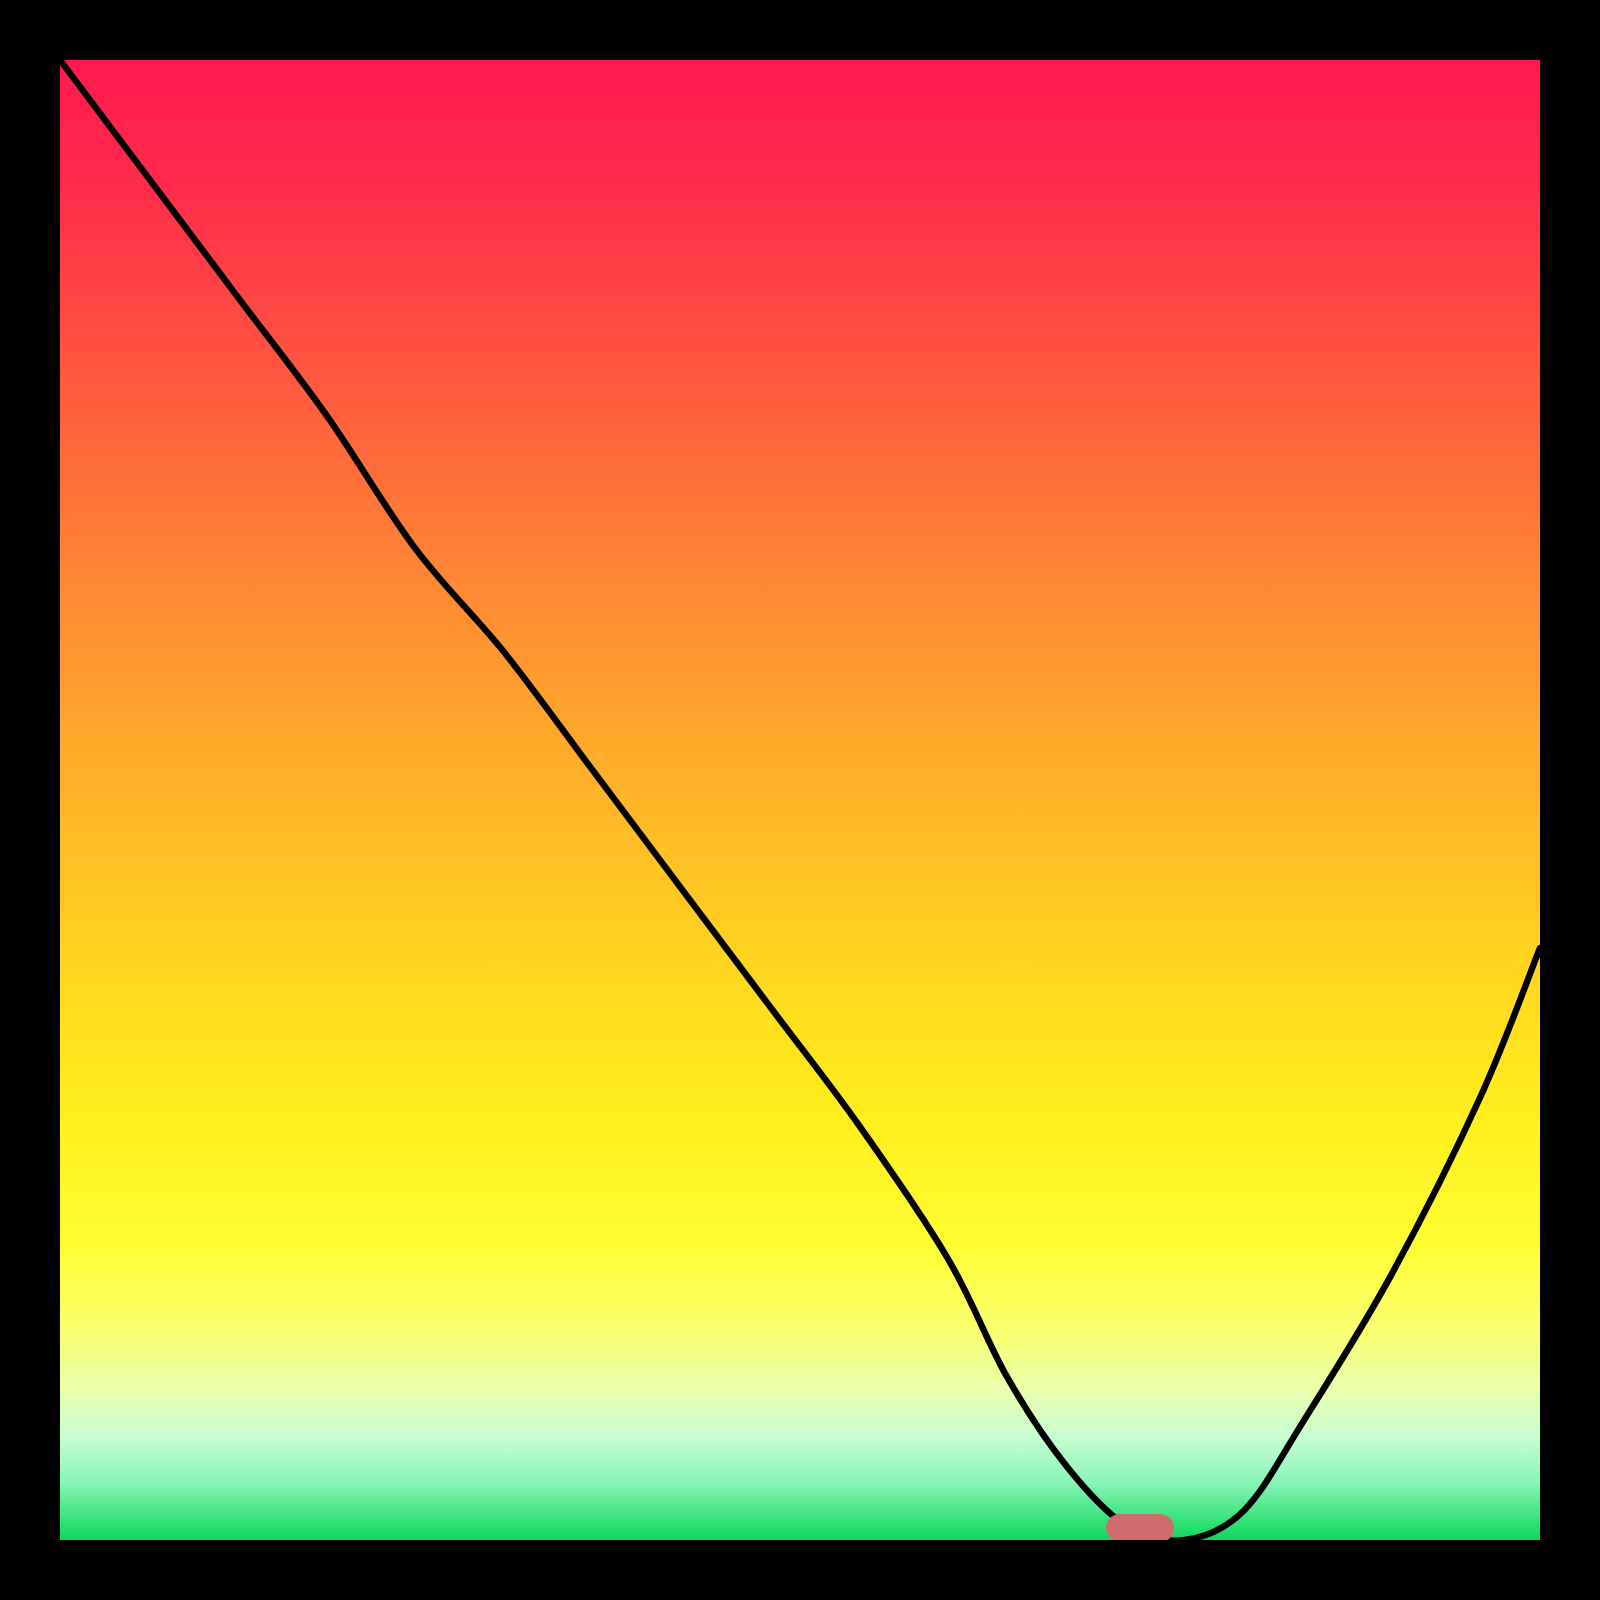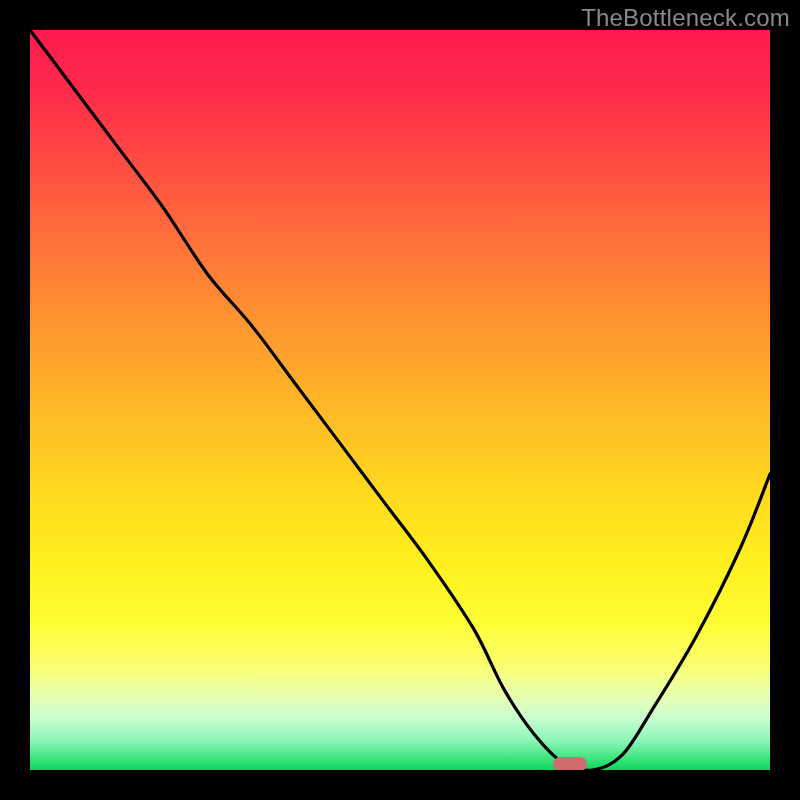--- a/index.html
+++ b/index.html
@@ -70,21 +70,20 @@
     height: 14px;
     border-radius: 7px;
     background: #cf6d6d;
   }
 </style>
 </head>
 <body>
 
 <div class="frame">
 
-  <div class="watermark">TheBottleneck.com</div>
 
   <div class="plot-area">
     <div class="gradient"></div>
 
     <svg class="curve" viewBox="0 0 740 740" preserveAspectRatio="none">
       <path id="curve-path" fill="none" stroke="#000000" stroke-width="3.2" stroke-linecap="round" stroke-linejoin="round" d="M 0 0 C 7.3999999999999995 9.866666666666655, 29.6 39.4666666666666, 44.4 59.19999999999993 C 59.199999999999996 78.93333333333327, 74 98.66666666666663, 88.8 118.39999999999998 C 103.6 138.13333333333333, 118.39999999999999 156.63333333333335, 133.2 177.60000000000002 C 148 198.5666666666667, 162.79999999999998 224.46666666666667, 177.6 244.2 C 192.4 263.93333333333334, 207.2 277.5, 222 296 C 236.8 314.5, 251.59999999999997 335.46666666666664, 266.4 355.2 C 281.2 374.93333333333334, 296 394.66666666666663, 310.8 414.4 C 325.6 434.1333333333333, 340.4 453.8666666666667, 355.2 473.6 C 370 493.33333333333337, 384.8 511.8333333333333, 399.6 532.8 C 414.40000000000003 553.7666666666667, 431.6666666666667 578.4333333333333, 444 599.4 C 456.3333333333333 620.3666666666667, 463.73333333333335 641.3333333333334, 473.6 658.6 C 483.4666666666667 675.8666666666667, 493.33333333333337 690.6666666666666, 503.20000000000005 703 C 513.0666666666667 715.3333333333334, 522.9333333333333 726.4333333333334, 532.8 732.6 C 542.6666666666666 738.7666666666667, 552.5333333333333 741.2333333333333, 562.4 740 C 572.2666666666667 738.7666666666667, 582.1333333333333 735.0666666666667, 592 725.2 C 601.8666666666667 715.3333333333334, 609.2666666666667 700.5333333333333, 621.6 680.8 C 633.9333333333334 661.0666666666666, 651.2 633.9333333333333, 666 606.8 C 680.8 579.6666666666666, 698.0666666666666 545.1333333333333, 710.4 518 C 722.7333333333333 490.8666666666667, 735.0666666666666 456.3333333333333, 740 444"></path>
     </svg>
 
     <div class="marker" id="marker" style="left: 523.2px; top: 727.3px; background: rgb(207, 109, 109);"></div>
   </div>

